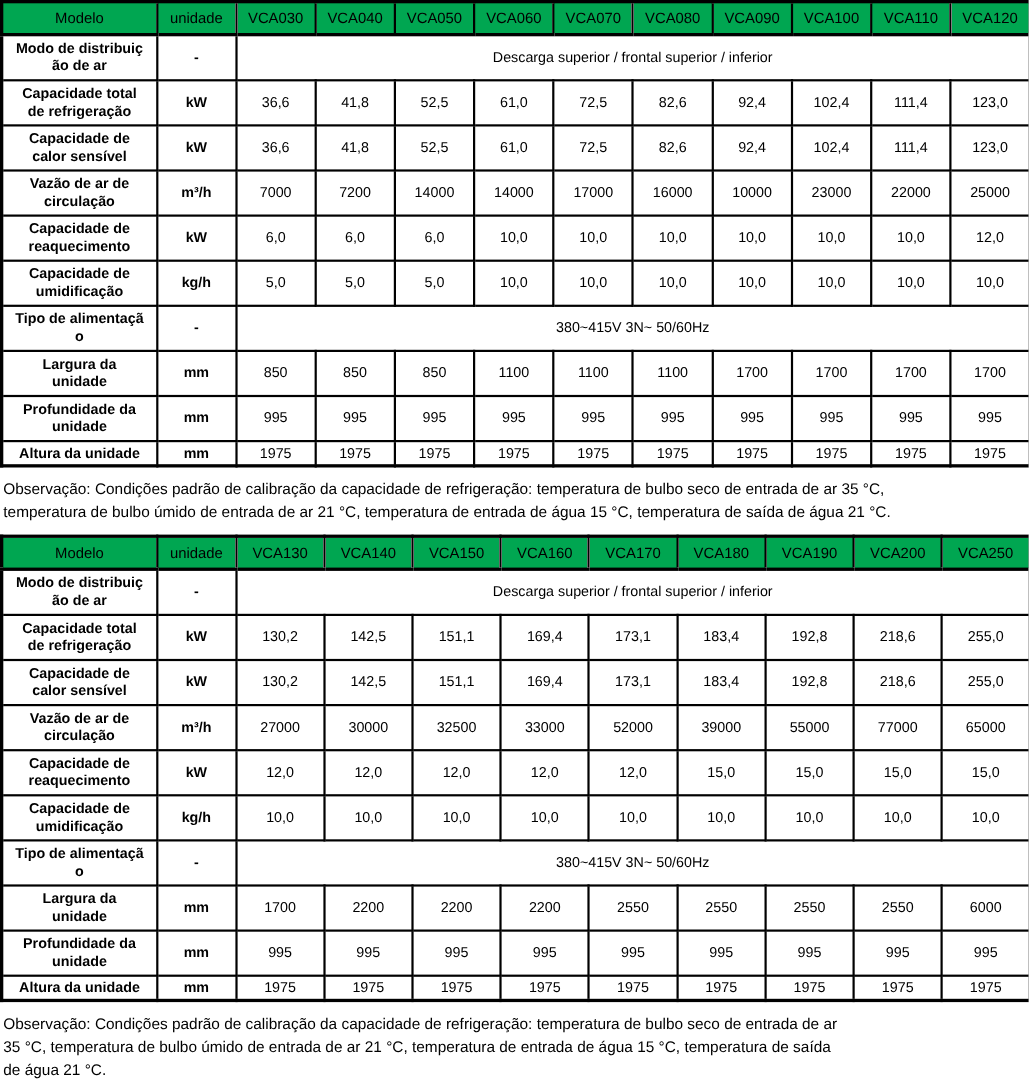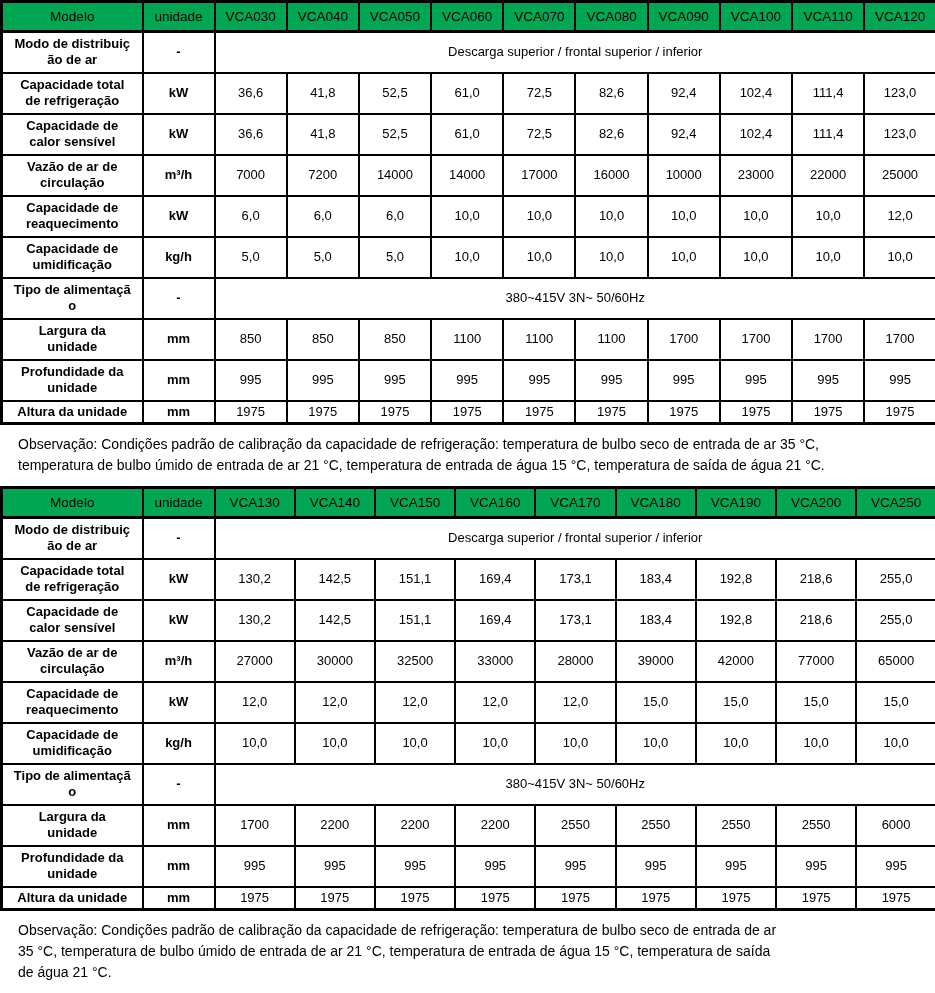--- a/index.html
+++ b/index.html
@@ -58,21 +58,21 @@
     font-weight:bold;
   }
   table.spec td.value-cell{
     font-weight:normal;
   }
   table.spec td.span-cell{
     font-weight:normal;
   }
   table.spec tbody td{height:41px;}
   p.note{
-    margin:9px 0 10px 15px;
+    margin:9px 0 10px 0;
     padding:0 3px;
     font-size:14px;
     line-height:21px;
     white-space:pre-line;
   }
 </style>
 </head>
 <body>
 
 <div class="page">
@@ -313,23 +313,23 @@
             <td class="value-cell">255,0</td>
           </tr>
           <tr>
             <th class="row-label">Vazão de ar de
 circulação</th>
             <td class="unit-cell">m³/h</td>
             <td class="value-cell">27000</td>
             <td class="value-cell">30000</td>
             <td class="value-cell">32500</td>
             <td class="value-cell">33000</td>
-            <td class="value-cell">28000</td>
+            <td class="value-cell">52000</td>
             <td class="value-cell">39000</td>
-            <td class="value-cell">42000</td>
+            <td class="value-cell">55000</td>
             <td class="value-cell">77000</td>
             <td class="value-cell">65000</td>
           </tr>
           <tr>
             <th class="row-label">Capacidade de
 reaquecimento</th>
             <td class="unit-cell">kW</td>
             <td class="value-cell">12,0</td>
             <td class="value-cell">12,0</td>
             <td class="value-cell">12,0</td>

